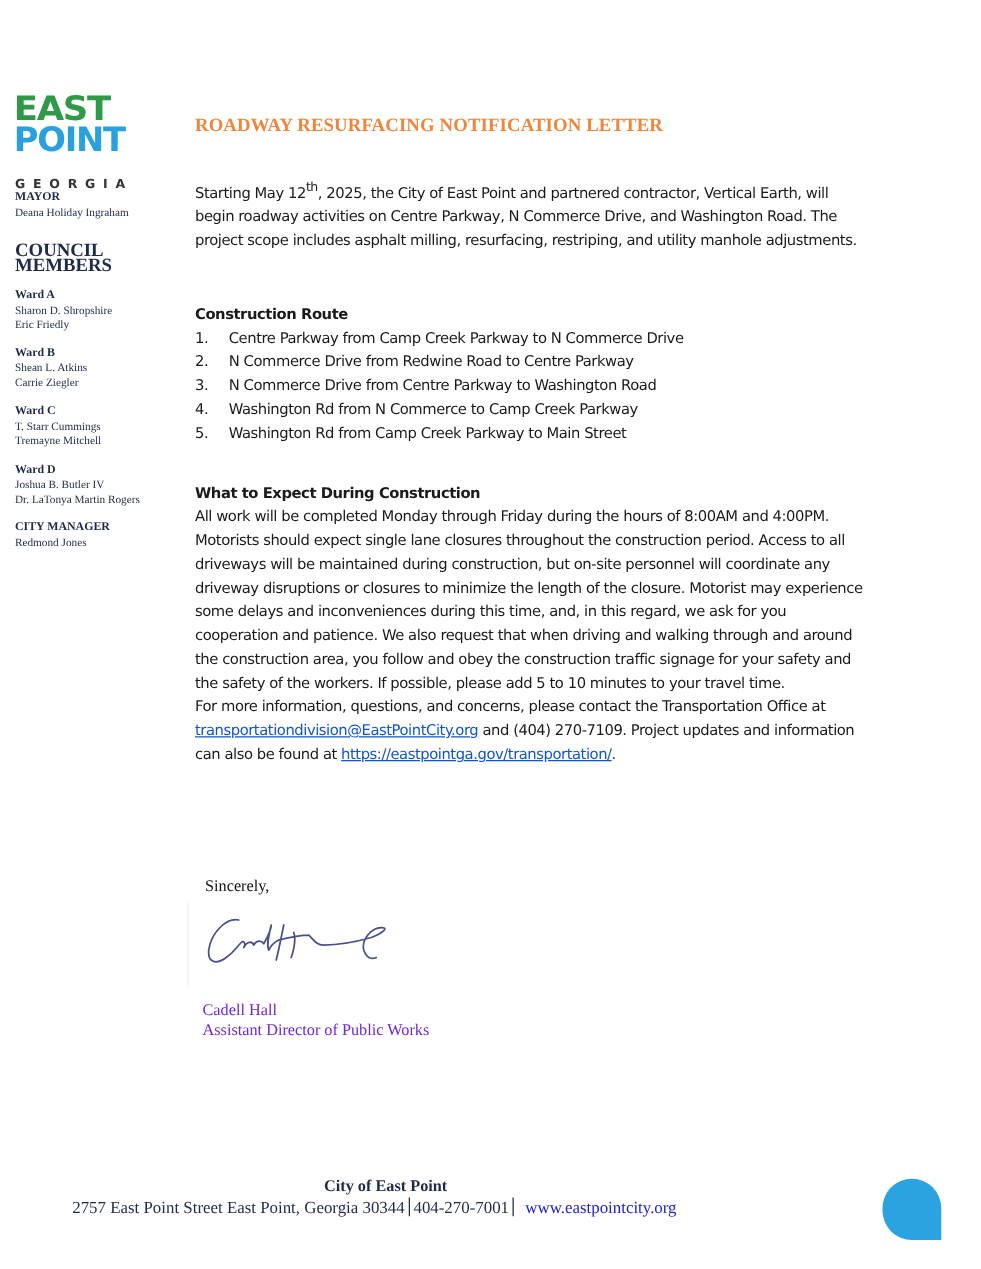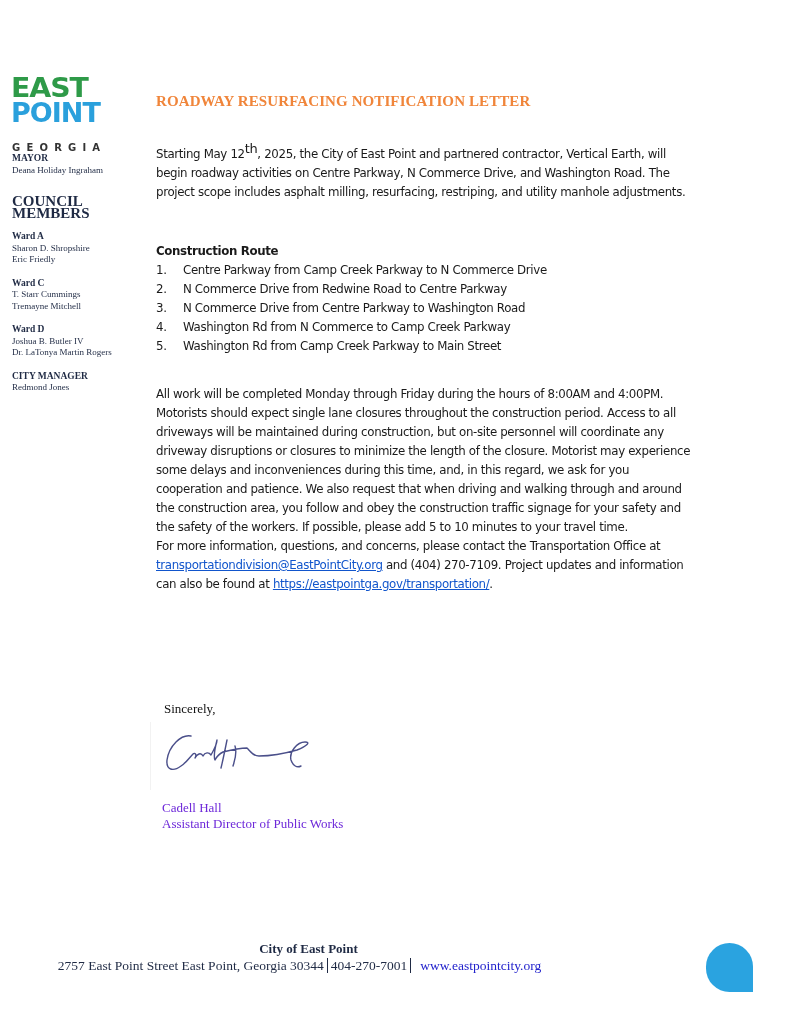--- a/index.html
+++ b/index.html
@@ -12,21 +12,21 @@
 
   .sidebar { position: absolute; left: 12px; top: 153px; width: 135px; font-family: "Liberation Serif", serif; font-size: 9px; line-height: 11.5px; color: #1f2a44; }
   .sidebar .group { margin-bottom: 12px; }
   .sidebar .head { font-weight: bold; font-size: 9.5px; }
   .sidebar .council-head { margin-bottom: 12px; font-weight: bold; font-size: 15px; }
 
   .title { position: absolute; left: 156px; top: 93px; font-family: "Liberation Serif", serif; font-weight: bold; font-size: 15px; color: #f0853a; letter-spacing: 0.1px; white-space: nowrap; }
 
   .body { position: absolute; left: 156px; top: 145px; width: 540px; font-family: "DejaVu Sans", sans-serif; font-size: 11.8px; line-height: 19px; color: #1a1a1a; letter-spacing: -0.35px; }
   .body p { margin: 0; }
-  .body sup { font-size: 13px; line-height: 0; vertical-align: 5px; }
+  .body sup { font-size: 10px; line-height: 0; vertical-align: 5px; }
   .section-head { font-weight: bold; }
   .route { margin-top: 40px; }
   .route ol { list-style: none; padding: 0; margin: 0; }
   .route li { display: flex; }
   .route li .num { width: 27px; flex: none; }
   .expect { margin-top: 29px; }
   .contact { margin-top: 9px; }
   .link { color: #1155cc; text-decoration: underline; }
 
   .closing { position: absolute; left: 164px; top: 701px; font-family: "Liberation Serif", serif; font-size: 13px; color: #111; }
@@ -53,20 +53,25 @@
 <div class="sidebar">
   <div class="group">
     <div class="head">MAYOR</div>
     <div>Deana Holiday Ingraham</div>
   </div>
   <div class="council-head" style="margin-top:20px;">COUNCIL MEMBERS</div>
   <div class="group">
     <div class="head">Ward A</div>
     <div>Sharon D. Shropshire</div>
     <div>Eric Friedly</div>
+  </div>
+  <div class="group">
+    <div class="head">Ward B</div>
+    <div>Shean L. Atkins</div>
+    <div>Carrie Ziegler</div>
   </div>
   <div class="group">
     <div class="head">Ward C</div>
     <div>T. Starr Cummings</div>
     <div>Tremayne Mitchell</div>
   </div>
   <div class="group">
     <div class="head">Ward D</div>
     <div>Joshua B. Butler IV</div>
     <div>Dr. LaTonya Martin Rogers</div>
@@ -102,20 +107,21 @@
           <span>Washington Rd from N Commerce to Camp Creek Parkway</span>
         </li>
       <li>
           <span class="num">5.</span>
           <span>Washington Rd from Camp Creek Parkway to Main Street</span>
         </li>
     </ol>
   </div>
 
   <div class="expect">
+    <div class="section-head">What to Expect During Construction</div>
     <p>All work will be completed Monday through Friday during the hours of 8:00AM and 4:00PM. Motorists should expect single lane closures throughout the construction period. Access to all driveways will be maintained during construction, but on-site personnel will coordinate any driveway disruptions or closures to minimize the length of the closure. Motorist may experience some delays and inconveniences during this time, and, in this regard, we ask for you cooperation and patience. We also request that when driving and walking through and around the construction area, you follow and obey the construction traffic signage for your safety and the safety of the workers. If possible, please add 5 to 10 minutes to your travel time.</p>
   </div>
 
   <p class="contact"><span>For more information, questions, and concerns, please contact the Transportation Office at </span><a class="link">transportationdivision@EastPointCity.org</a><span> and (404) 270-7109. Project updates and information can also be found at </span><a class="link">https://eastpointga.gov/transportation/</a><span>.</span></p>
 </div>
 
 <div class="closing">Sincerely,</div>
 
 <div class="sig-box">
   <svg width="195" height="68" viewBox="0 0 195 68">

